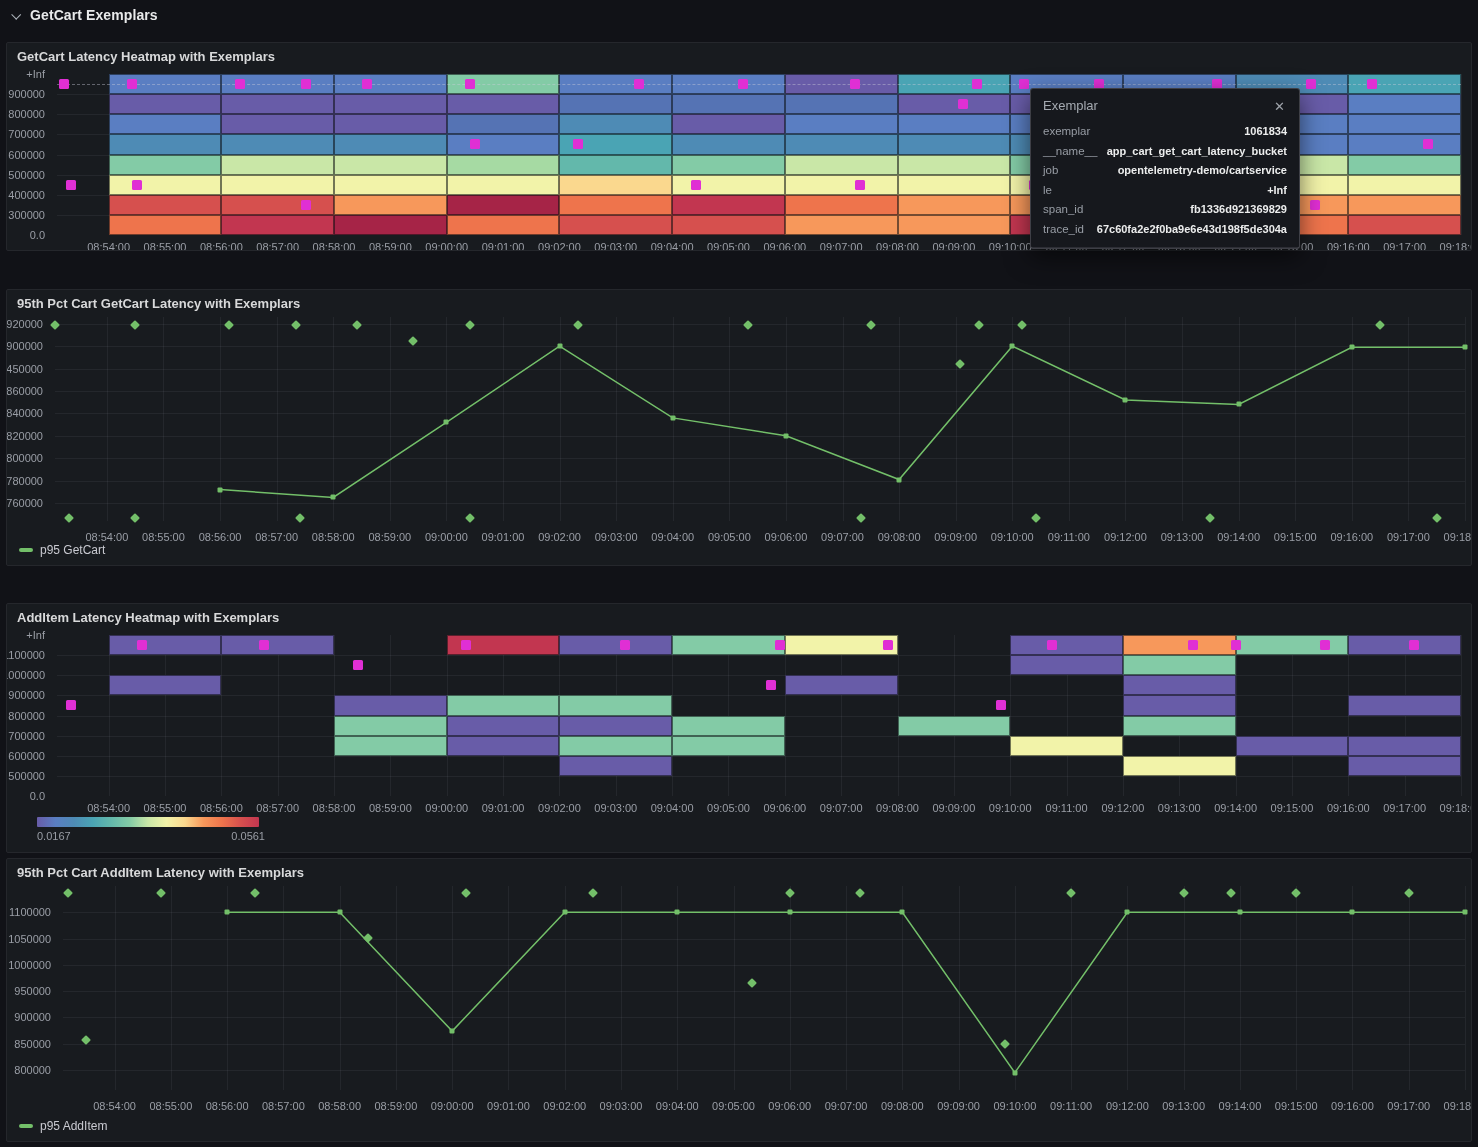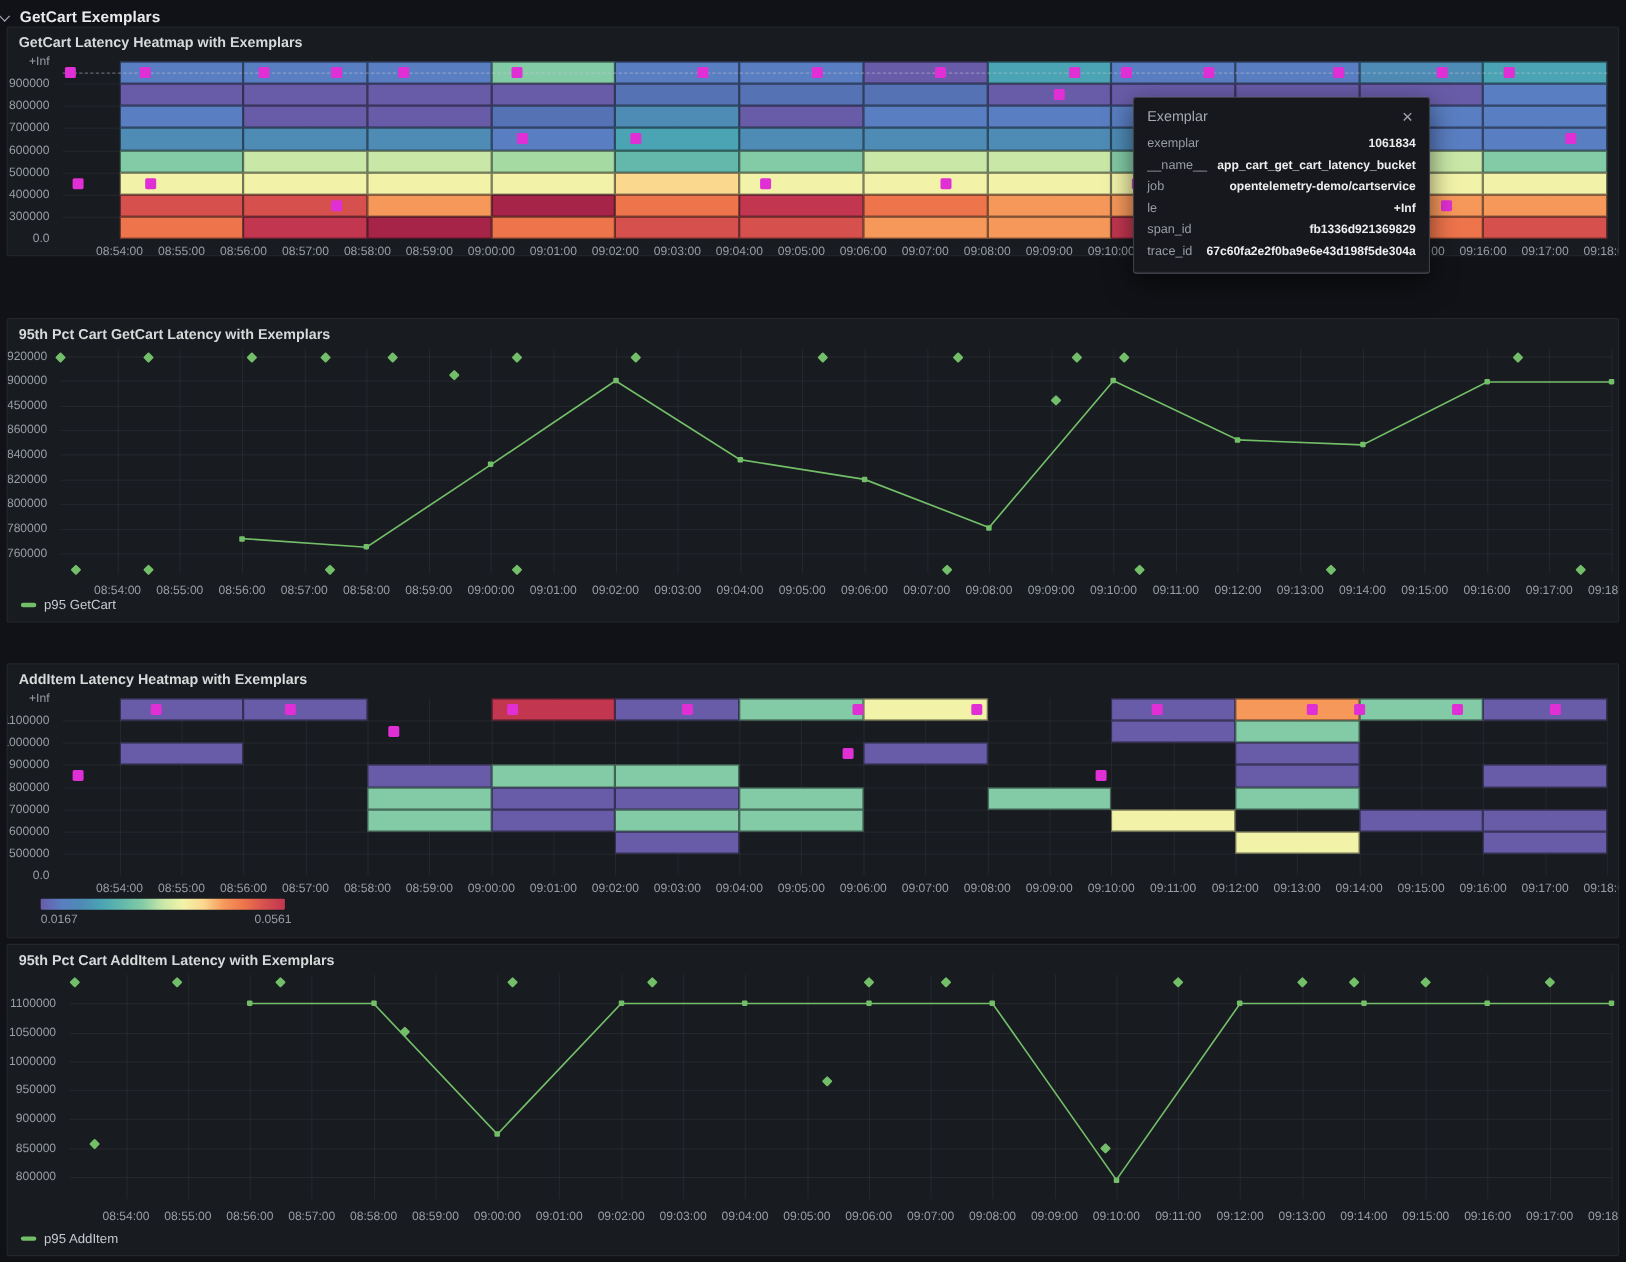--- a/index.html
+++ b/index.html
@@ -2,30 +2,30 @@
 <html><head>
 <meta charset="utf-8">
 <style>
   html,body{margin:0;padding:0;background:#0b0c0e;}
   body{width:1478px;height:1147px;position:relative;overflow:hidden;
        font-family:"Liberation Sans",sans-serif;-webkit-font-smoothing:antialiased;}
   .page{position:absolute;inset:0;width:1478px;height:1147px;background:#111217;}
 
   
   .section-header{position:absolute;left:0;width:100%;height:30px;display:flex;align-items:center;
-                  gap:11px;padding-left:0;box-sizing:border-box;cursor:pointer;}
+                  gap:11px;padding-left:12px;box-sizing:border-box;cursor:pointer;}
   .sh1{top:0;} .sh2{top:571px;}
   .chev{width:6px;height:6px;border-right:1.6px solid #aeb4bc;border-bottom:1.6px solid #aeb4bc;
         transform:rotate(45deg) translateY(-1px);flex:none;}
   .sh-title{font-size:14px;font-weight:700;color:#e9eaeb;letter-spacing:.1px;}
 
   
   .panel{position:absolute;left:6px;width:1466px;background:#181b1f;border:1px solid #25272c;
          border-radius:2px;box-sizing:border-box;overflow:hidden;}
-  .p1{top:24px;height:209px;} .p2{top:289px;height:277px;}
+  .p1{top:42px;height:209px;} .p2{top:289px;height:277px;}
   .p3{top:603px;height:250px;} .p4{top:858px;height:284px;}
   .panel-title{position:absolute;top:6px;left:10px;font-size:13px;font-weight:600;color:#d8d9da;z-index:3;}
 
   
   .plot{position:absolute;}
   .hm .plot{left:50px;top:31px;width:1404px;height:161px;}
   .hm .y-gutter{position:absolute;left:0;top:31px;width:44px;height:161px;}
   .hm .x-axis{position:absolute;left:50px;top:197px;width:1404px;height:14px;}
   .lc .plot{left:48px;top:27px;width:1410px;height:204px;}
   .lc .y-gutter{position:absolute;left:0;top:27px;width:42px;height:204px;}

